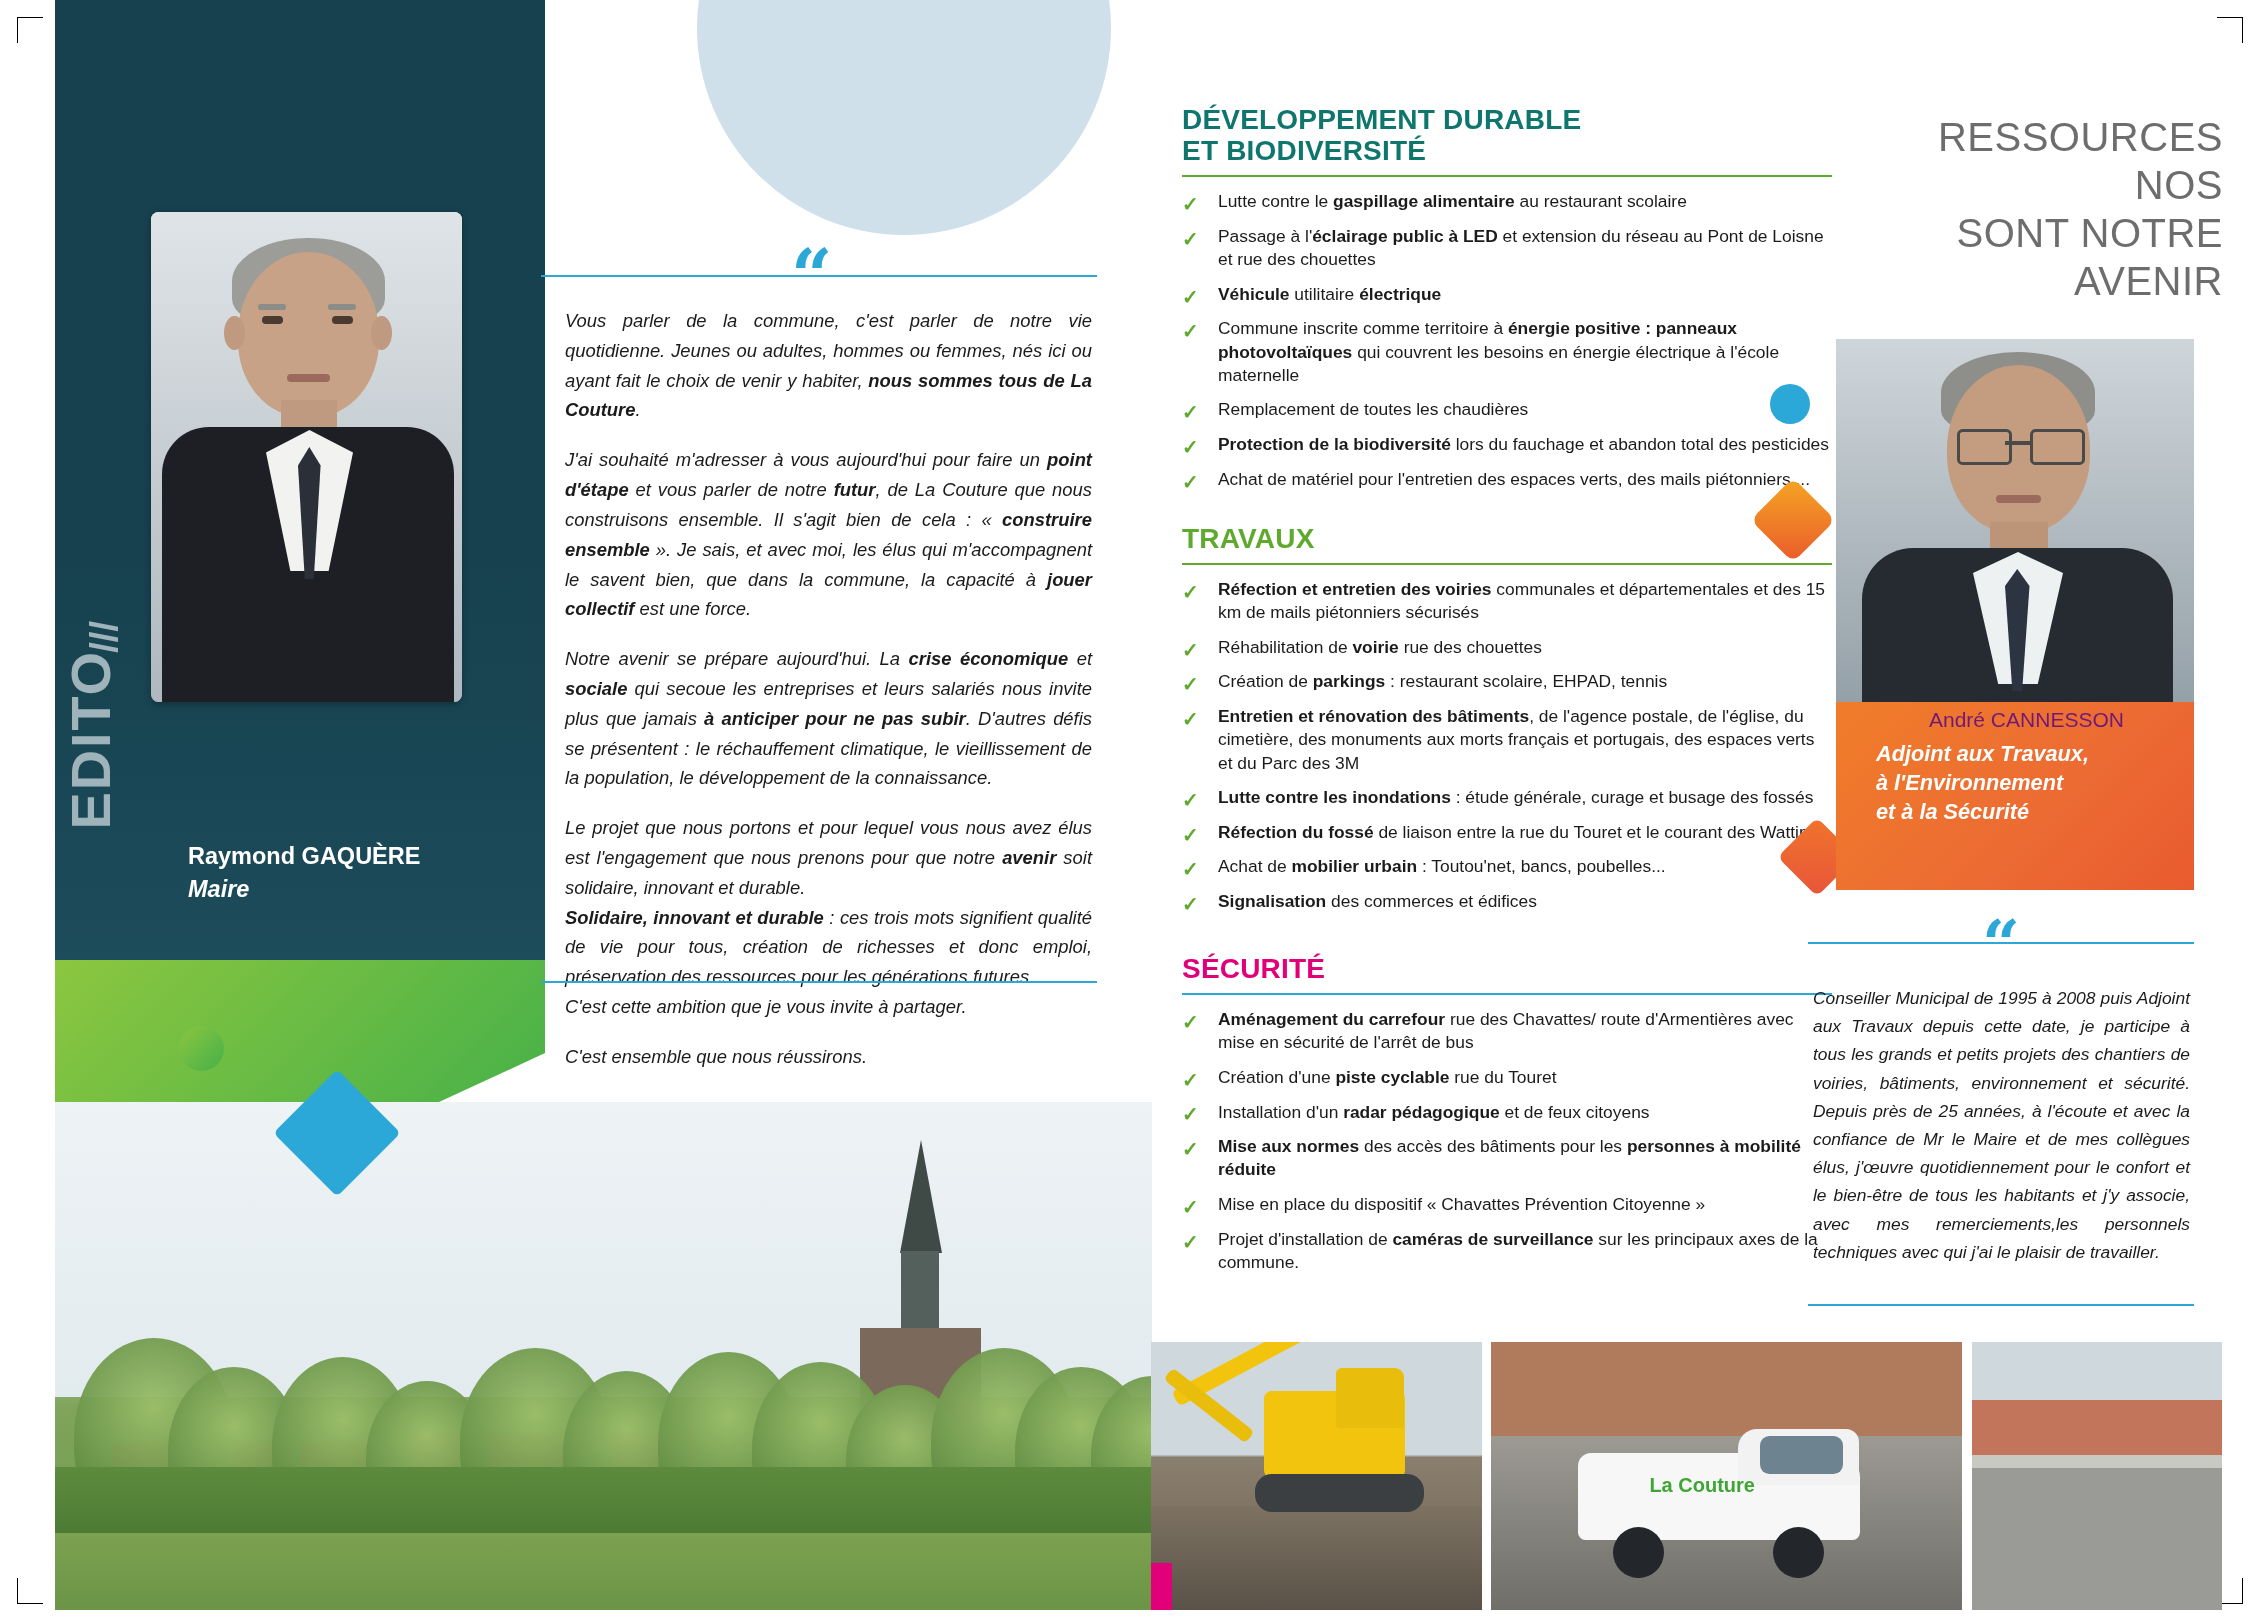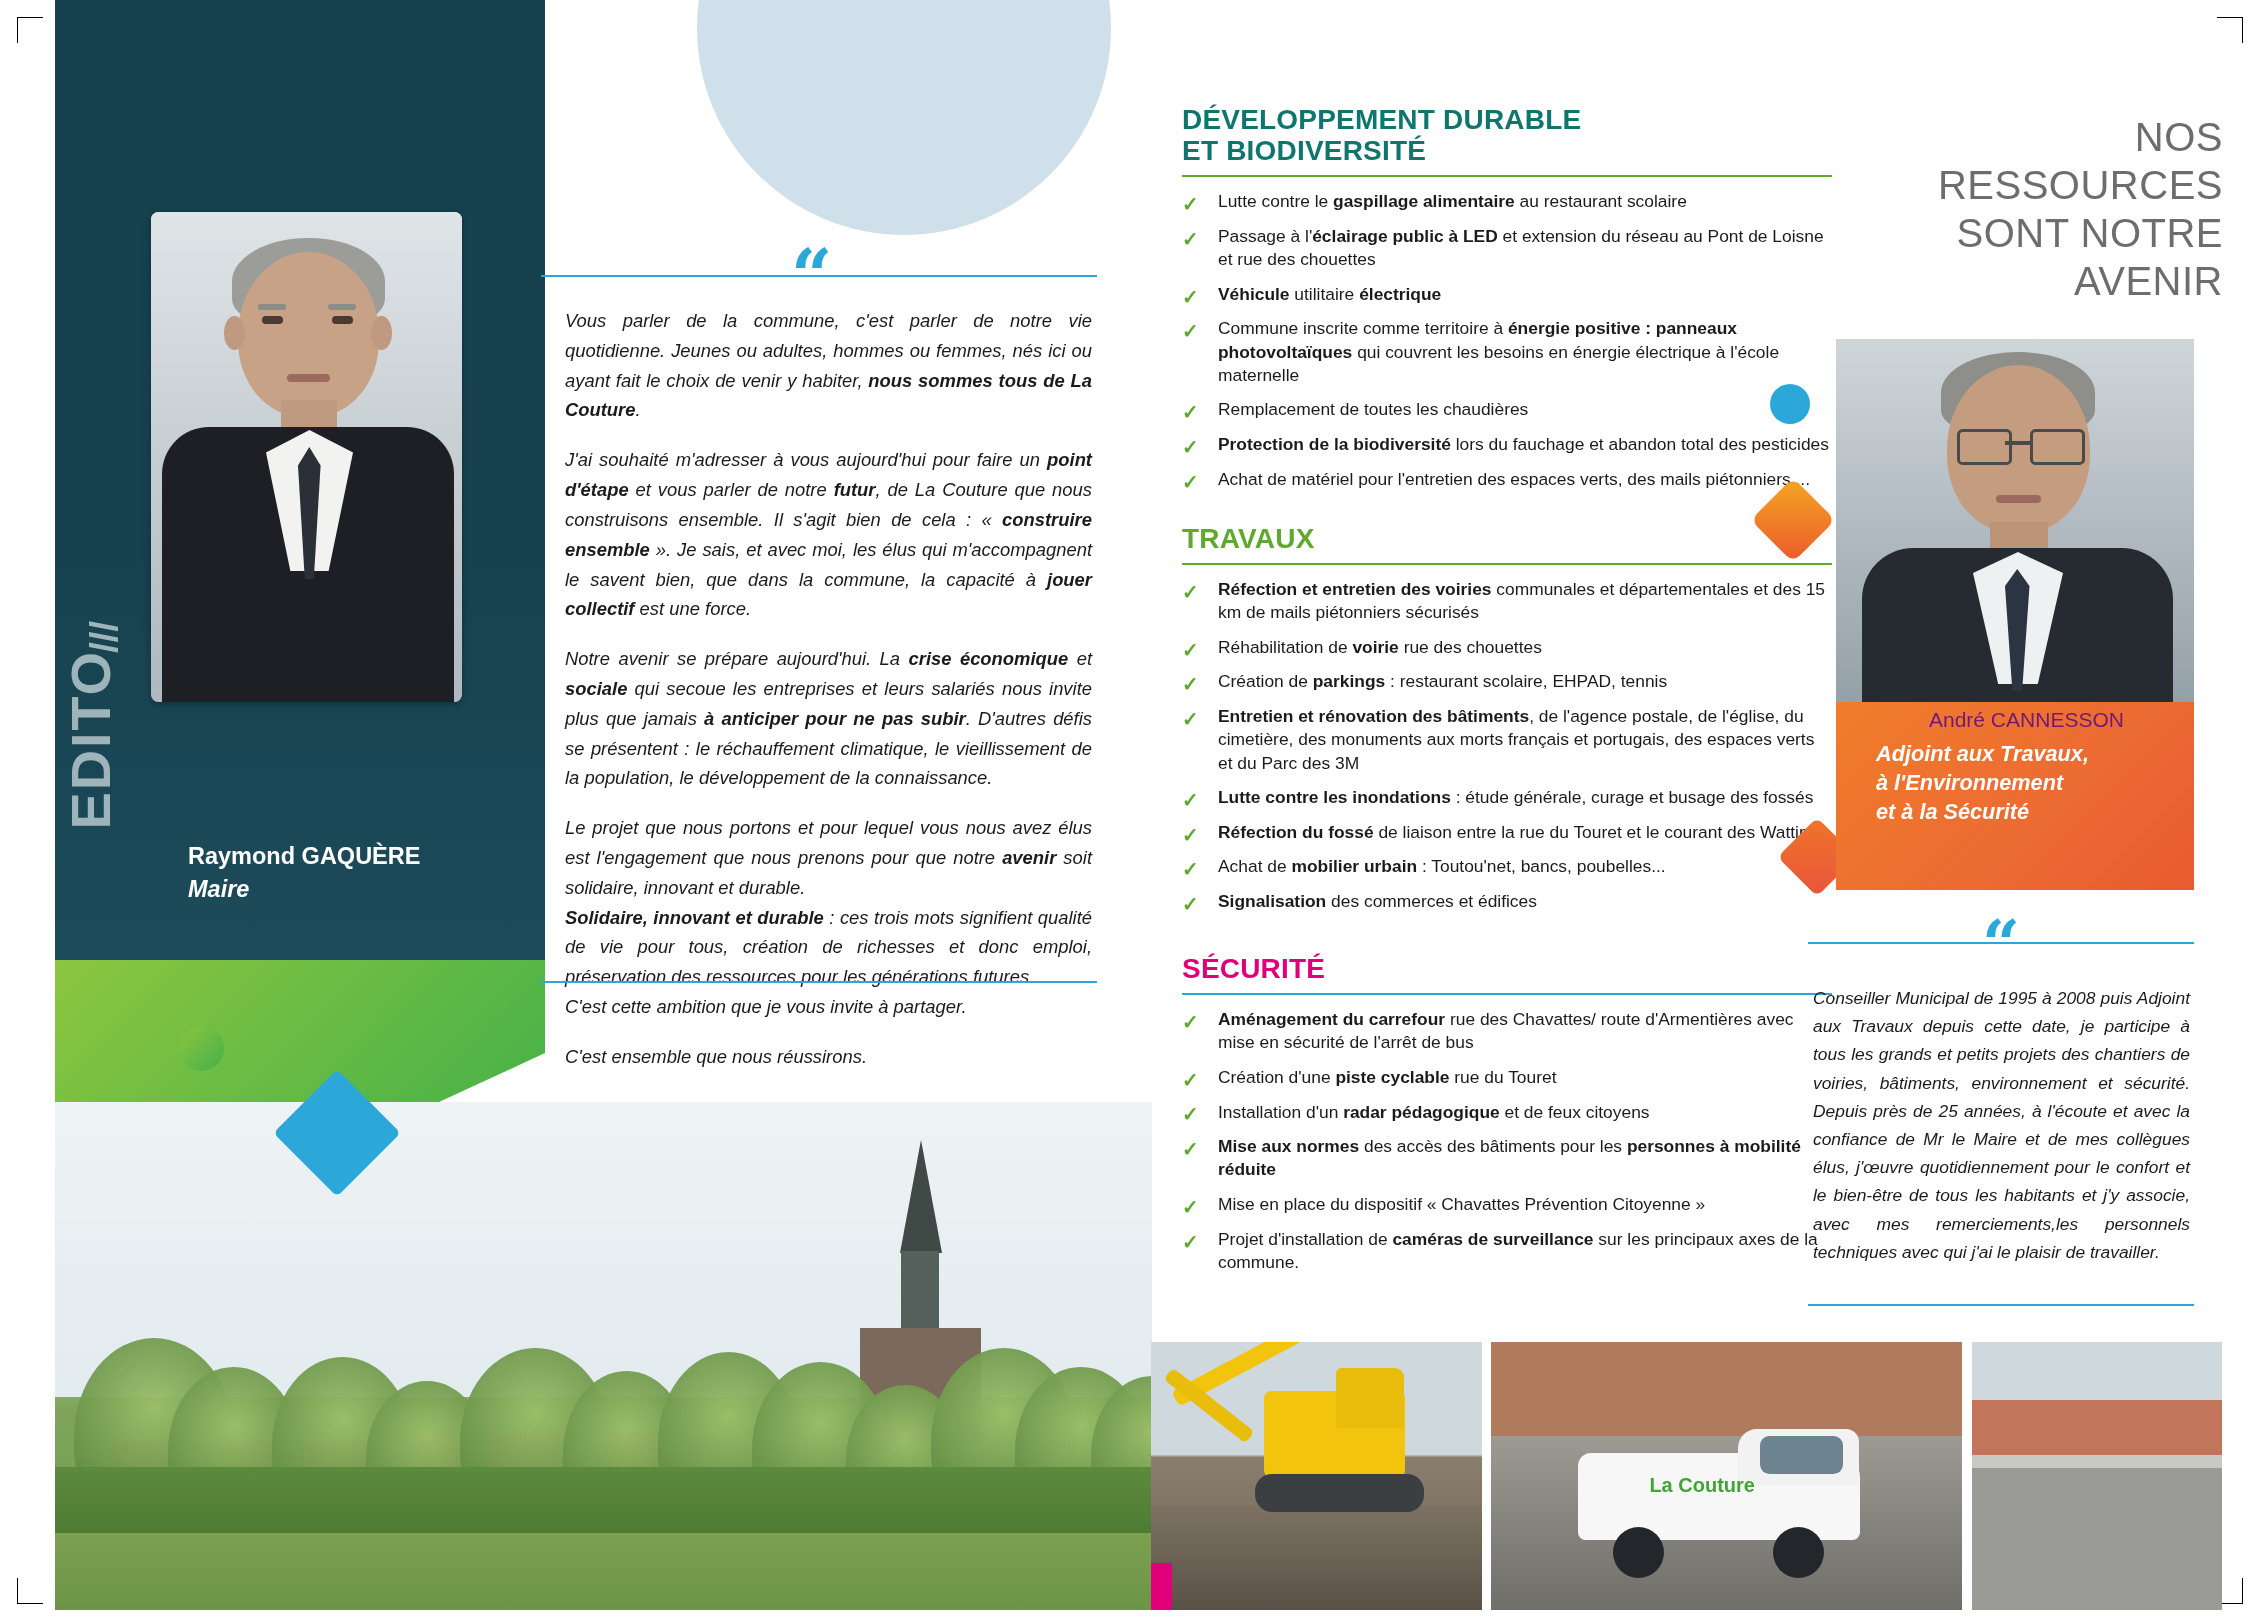--- a/index.html
+++ b/index.html
@@ -296,22 +296,22 @@
           <li><span class="tick">✓</span><span>Création d'une <b>piste cyclable</b> rue du Touret</span></li>
           <li><span class="tick">✓</span><span>Installation d'un <b>radar pédagogique</b> et de feux citoyens</span></li>
           <li><span class="tick">✓</span><span><b>Mise aux normes</b> des accès des bâtiments pour les <b>personnes à mobilité réduite</b></span></li>
           <li><span class="tick">✓</span><span>Mise en place du dispositif « Chavattes Prévention Citoyenne »</span></li>
           <li><span class="tick">✓</span><span>Projet d'installation de <b>caméras de surveillance</b> sur les principaux axes de la commune.</span></li>
         </ul>
       </div>
     </div>
 
   <div class="right-title" id="right-title">
+      <div class="title-nos">RESSOURCES</div>
       <div class="title-nos">NOS</div>
-      <div class="title-nos">RESSOURCES</div>
       <div class="title-nos">SONT NOTRE</div>
       <div class="title-nos">AVENIR</div>
     </div>
 
   <div class="portrait-adj">
     <div class="pa-hair"></div>
       <div class="pa-head"></div>
     <div class="pa-glass-l"></div>
       <div class="pa-glass-r"></div>
       <div class="pa-bridge"></div>

